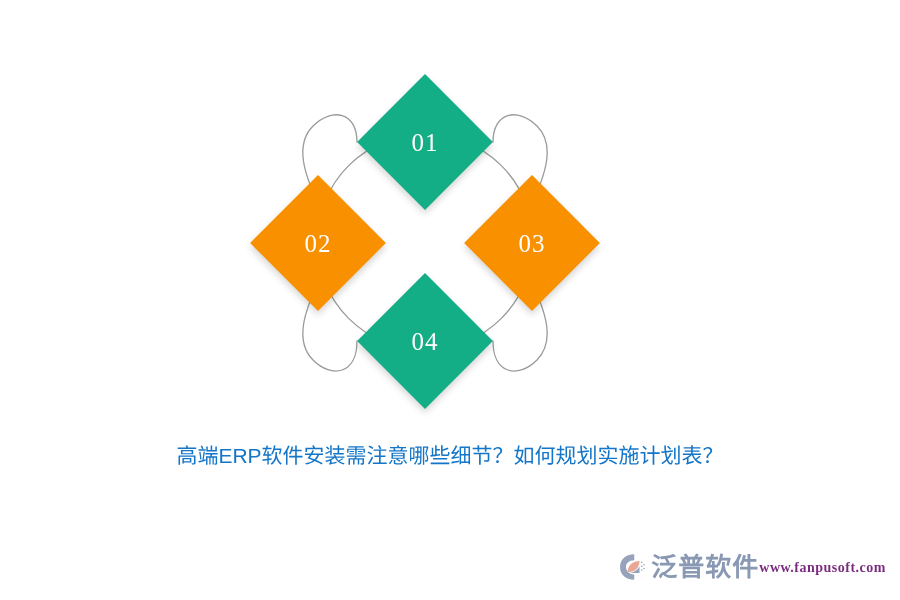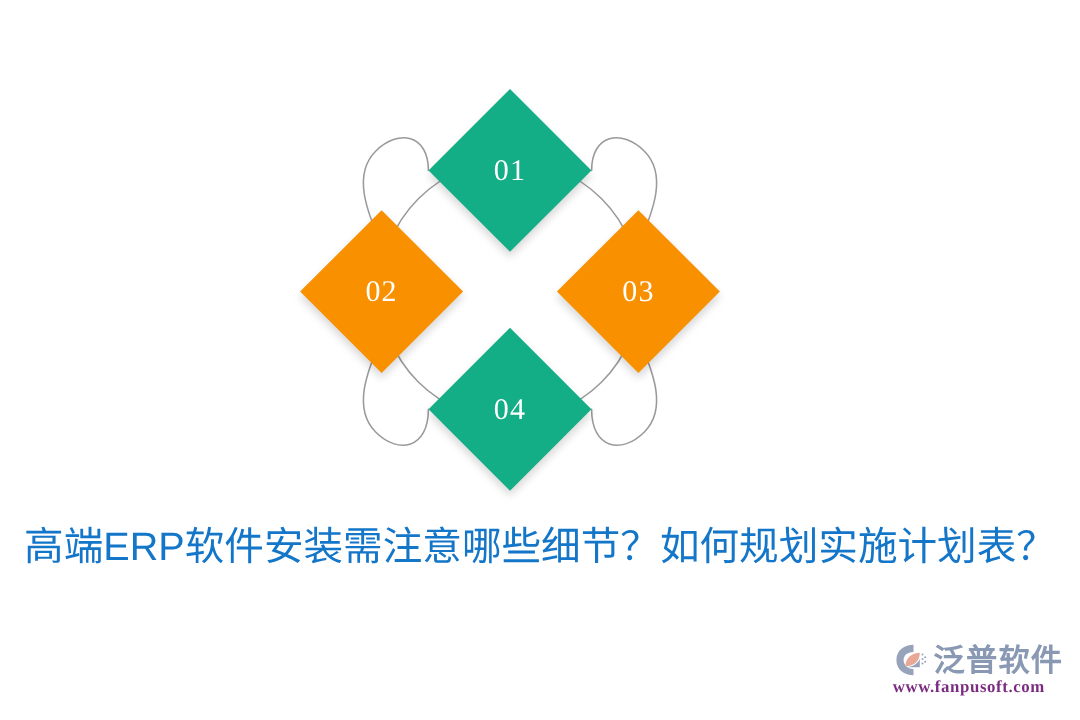--- a/index.html
+++ b/index.html
@@ -65,36 +65,35 @@
   #diamond-04 { left: 377px; top: 293px; background: #14ae86; }
 
   
   #title {
     position: absolute;
     left: 0;
     top: 428px;
     width: 900px;
     text-align: center;
     color: #1476c8;
-    font-size: 33px;
+    font-size: 21px;
     line-height: 56px;
     font-family: "Liberation Sans", "DejaVu Sans", sans-serif;
     font-weight: 500;
     letter-spacing: 0px;
     white-space: nowrap;
   }
 
   
   #logo {
     position: absolute;
     right: 14px;
     bottom: 18px;
     display: flex;
-    flex-direction: column;
-    align-items: flex-start;
+    align-items: center;
     opacity: 0.92;
   }
   #logo-row {
     display: flex;
     align-items: center;
     gap: 4px;
   }
   #logo-mark {
     width: 30px;
     height: 30px;

